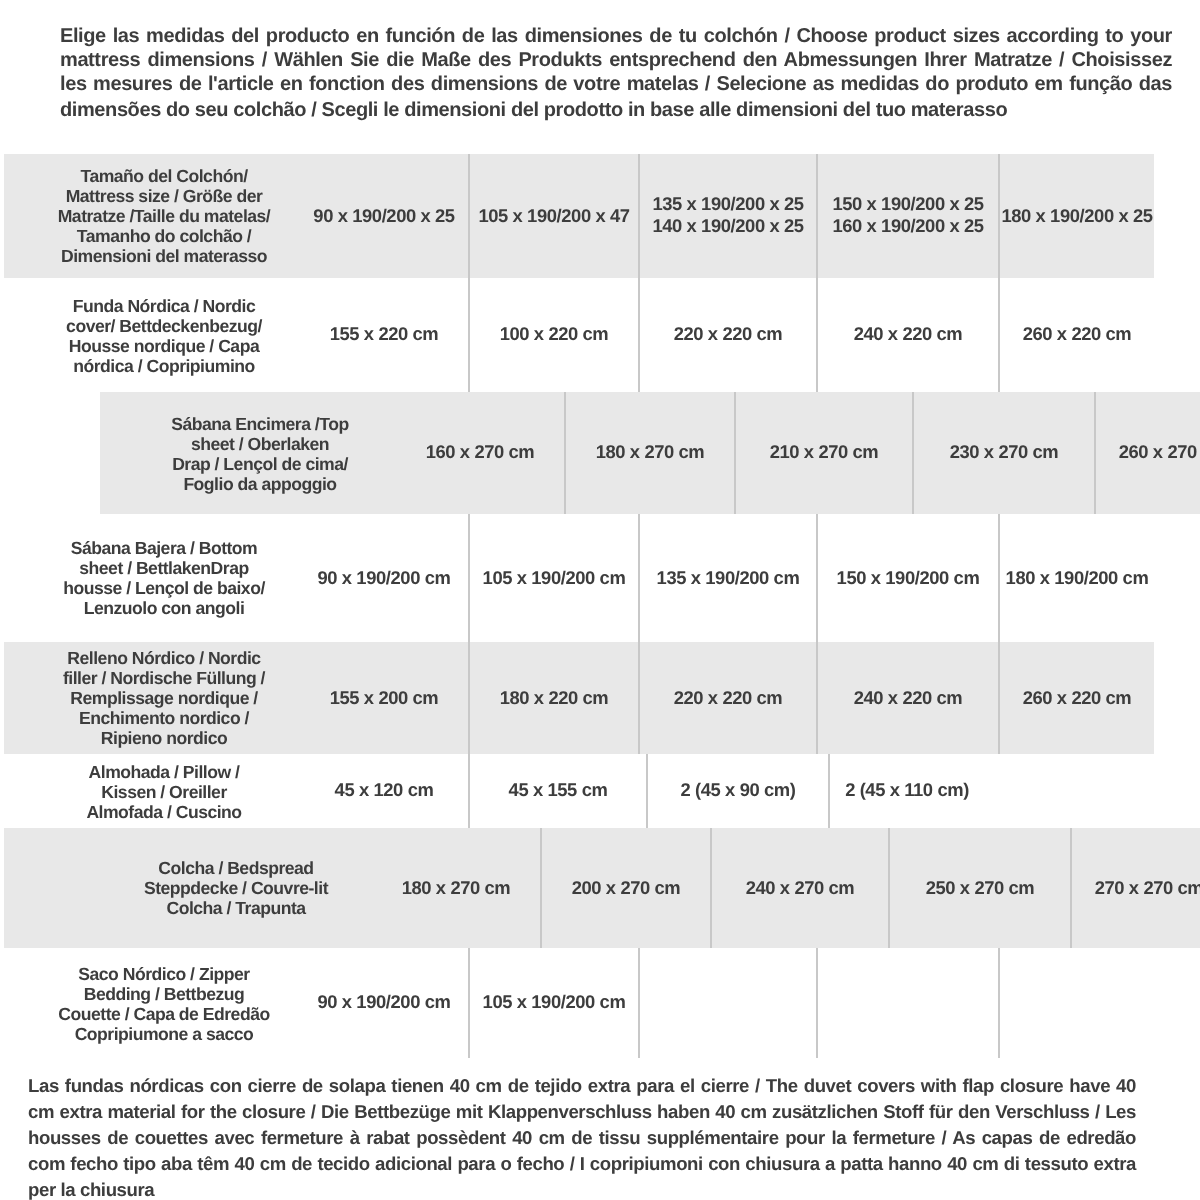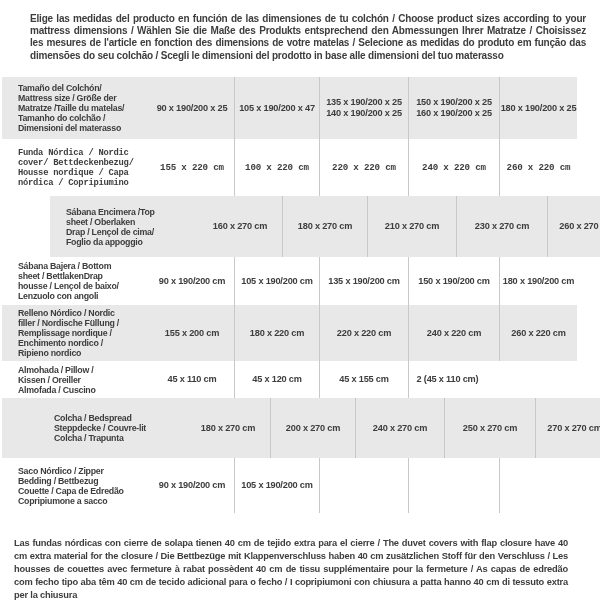--- a/index.html
+++ b/index.html
@@ -35,44 +35,44 @@
     position:absolute;
     top:77px;left:2px;width:575px;
   }
   .t-row{
     display:flex;
     width:575px;
   }
   .t-row.alt{background:var(--row-alt-bg);}
   .t-row>div{
     box-sizing:border-box;
-    display:flex;flex-direction:column;justify-content:center;
+    display:flex;flex-direction:column;justify-content:center;text-align:center;
   }
   .c0{width:148px;padding-left:16px;padding-right:4px;}
   .c1{width:85px;}
   .c2{width:85px;}
   .c3{width:89px;}
   .c4{width:91px;}
   .c5{width:77px;}
   .c1,.c2,.c3,.c4{border-right:1px solid var(--divider);}
   .cell-label{
     font-size:8.8px;line-height:10px;
     letter-spacing:-0.25px;
     white-space:pre-line;
   }
   .cell-val{
     font-size:9.2px;line-height:11px;
     letter-spacing:-0.2px;
     text-align:center;
     white-space:pre-line;
   }
   .r1{height:62px;}
-  .r2{height:57px;font-family:Liberation Mono, monospace;}
+  .r2{height:57px;}
   .r3{height:61px;margin-left:48px;}
-  .r4{height:48px;}
+  .r4{height:64px;}
   .r5{height:56px;}
   .r6{height:37px;}
   .r7{height:60px;padding-left:36px;}
   .r8{height:55px;}
 </style>
 </head>
 <body>
 
 <div class="header-text">Elige las medidas del producto en función de las dimensiones de tu colchón / Choose product sizes according to your mattress dimensions / Wählen Sie die Maße des Produkts entsprechend den Abmessungen Ihrer Matratze / Choisissez les mesures de l'article en fonction des dimensions de votre matelas / Selecione as medidas do produto em função das dimensões do seu colchão / Scegli le dimensioni del prodotto in base alle dimensioni del tuo materasso</div>
 
@@ -139,23 +139,23 @@
     <div class="c2 cell-val">180 x 220 cm</div>
     <div class="c3 cell-val">220 x 220 cm</div>
     <div class="c4 cell-val">240 x 220 cm</div>
     <div class="c5 cell-val">260 x 220 cm</div>
   </div>
 
   <div class="t-row r6">
     <div class="c0 cell-label">Almohada  / Pillow /
 Kissen / Oreiller
 Almofada / Cuscino</div>
-    <div class="c1 cell-val">45 x 110 cm</div>
     <div class="c2 cell-val">45 x 120 cm</div>
     <div class="c3 cell-val">45 x 155 cm</div>
+    <div class="c4 cell-val">2 (45 x 90 cm)</div>
     <div class="c5 cell-val">2 (45 x 110 cm)</div>
   </div>
 
   <div class="t-row alt r7">
     <div class="c0 cell-label">Colcha / Bedspread
 Steppdecke / Couvre-lit
 Colcha / Trapunta</div>
     <div class="c1 cell-val">180 x 270 cm</div>
     <div class="c2 cell-val">200 x 270 cm</div>
     <div class="c3 cell-val">240 x 270 cm</div>

